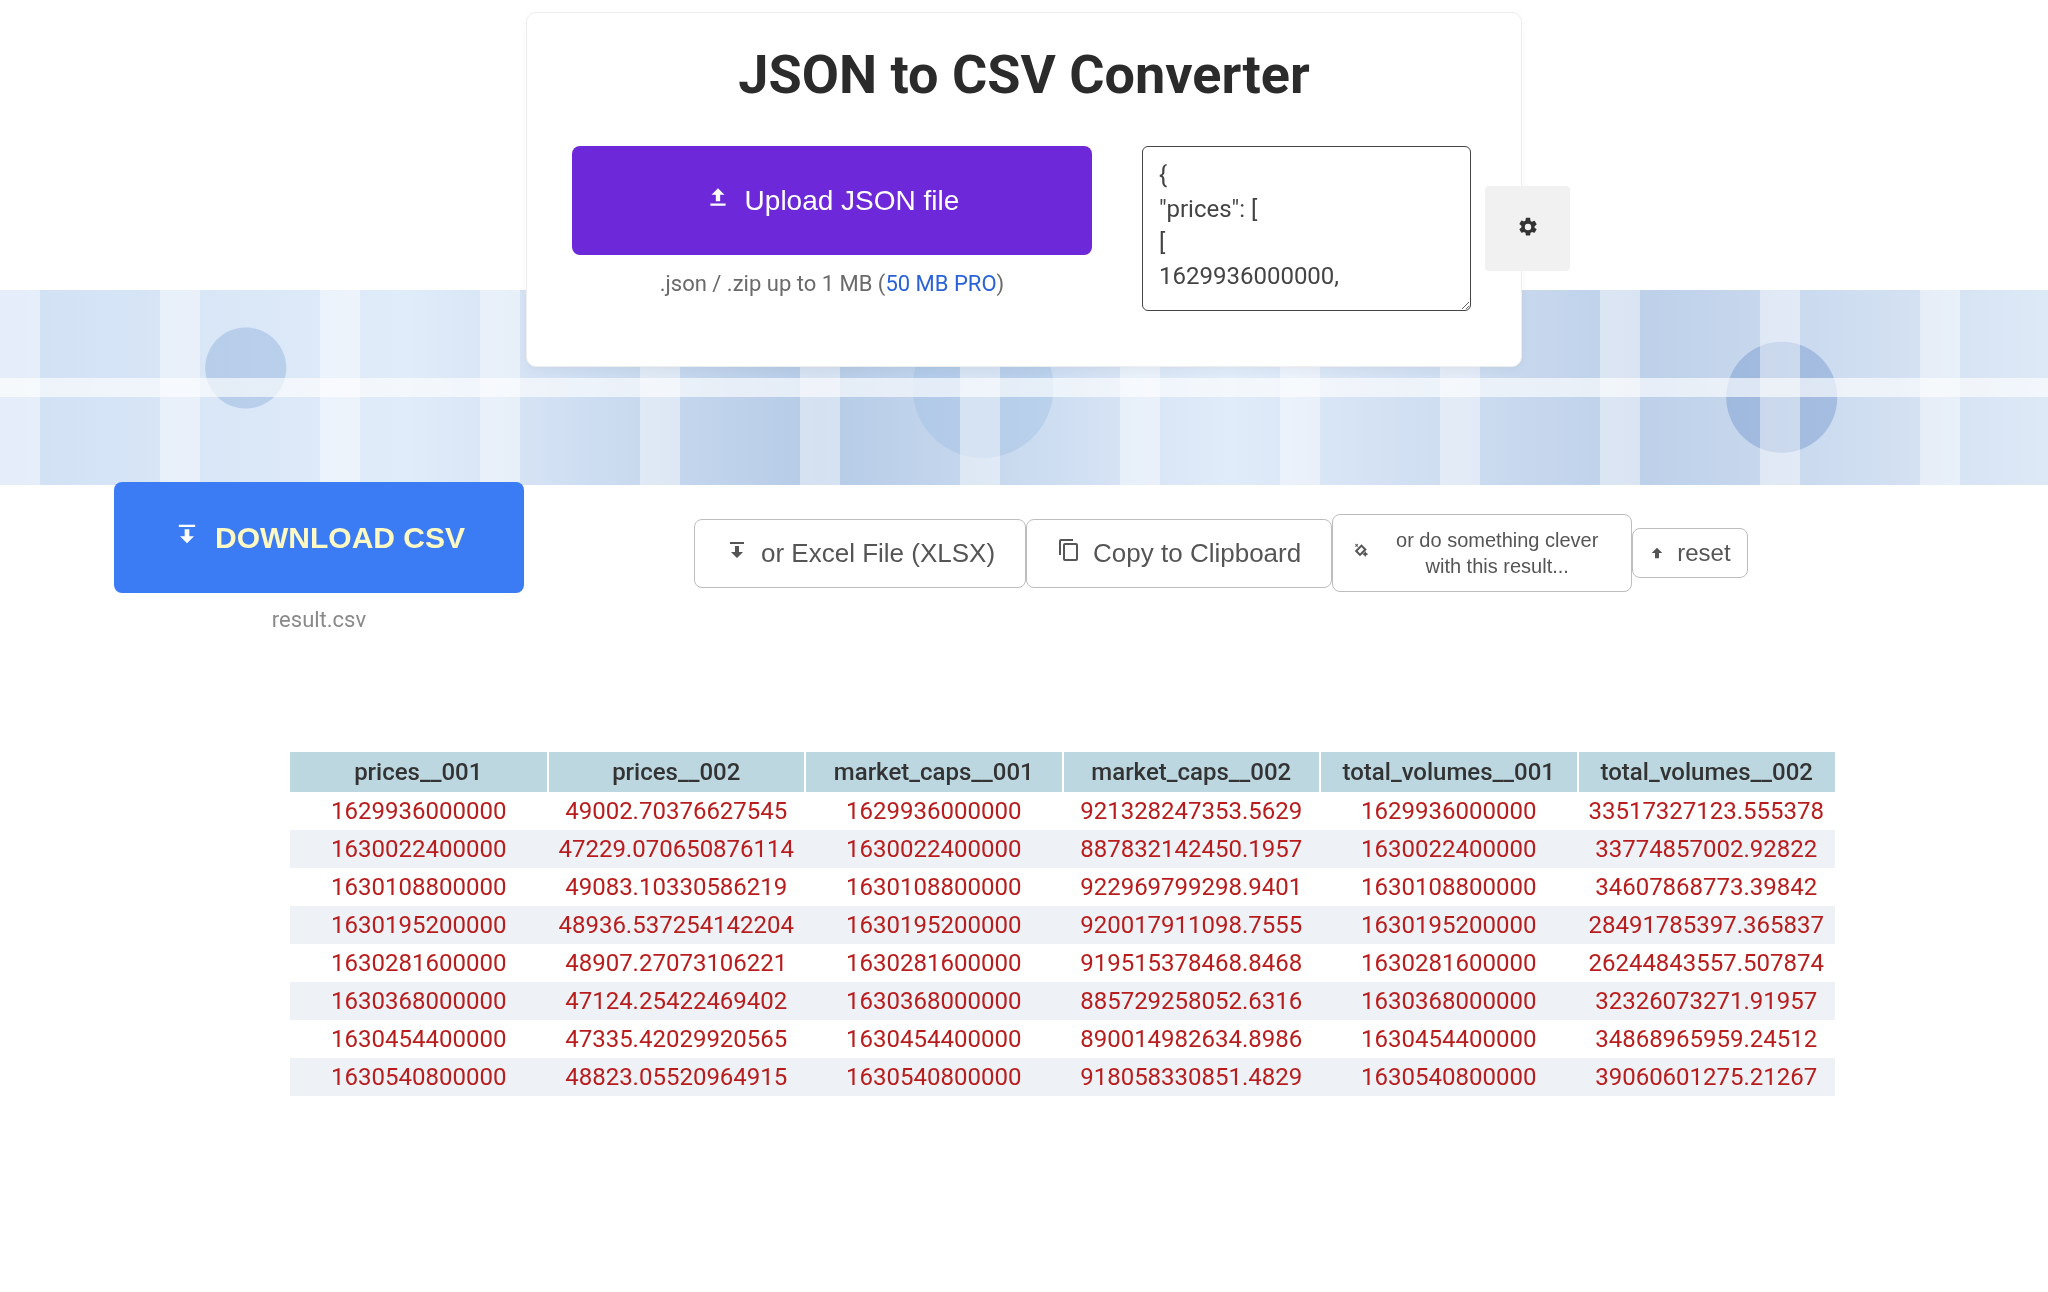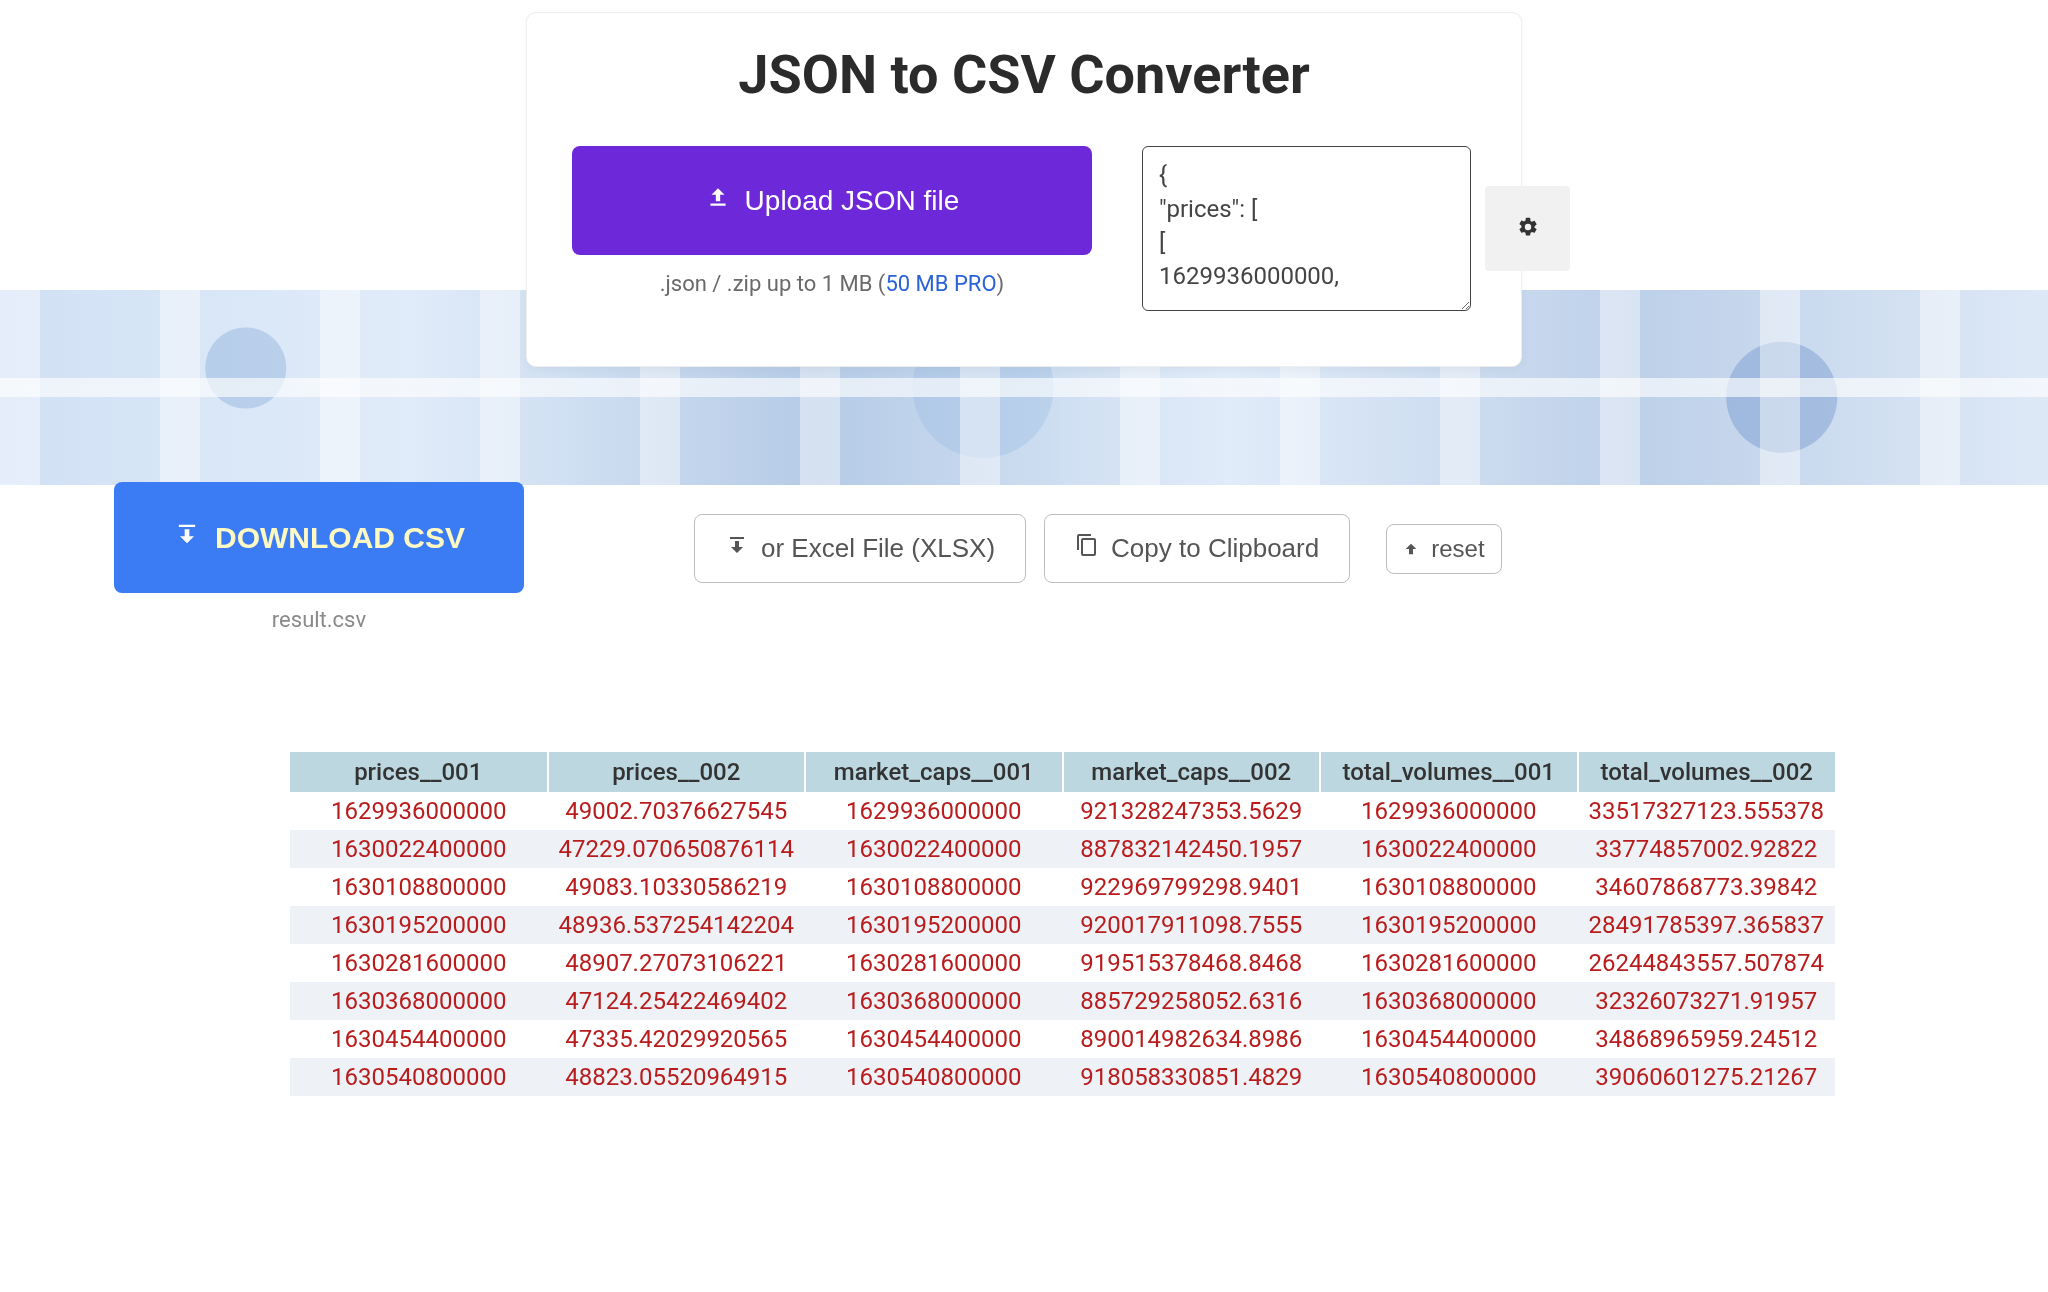--- a/index.html
+++ b/index.html
@@ -133,21 +133,21 @@
     padding: 38px 40px;
     cursor:pointer;
     display:inline-flex;align-items:center;gap:14px;
     width: 100%;
     justify-content:center;
   }
   .filename { margin-top:14px; font-size:22px; color:#8a8a8a; }
 
   .secondary-actions {
     display:flex;
-    gap: 18px;
+    gap: 0;
     align-items:center;
     margin-top: 32px;
     margin-left: 150px;
   }
   .btn-outline {
     background:#fff;
     border: 1.5px solid #bdbdbd;
     border-radius: 8px;
     color:#555;
     font-size: 26px;
@@ -253,20 +253,28 @@
       <span class="icon">
         <svg width="24" height="24" viewBox="0 0 24 24" fill="#555">
             <path d="M16 1H4a2 2 0 0 0-2 2v14h2V3h12V1zm3 4H8a2 2 0 0 0-2 2v14a2 2 0 0 0 2 2h11a2 2 0 0 0 2-2V7a2 2 0 0 0-2-2zm0 16H8V7h11v14z"></path>
           </svg>
       </span>
       <span>Copy to Clipboard</span>
     </button>
 
     <div style="flex:1"></div>
 
+    <button class="btn-outline small" style="width:300px">
+      <span class="icon">
+        <svg width="18" height="18" viewBox="0 0 24 24" fill="#555">
+            <path d="M7.5 5.6 5 7l1.4-2.5L5 2l2.5 1.4L10 2 8.6 4.5 10 7 7.5 5.6zM19 12l1.4 2.5L23 16l-2.6 1.5L19 20l-1.4-2.5L15 16l2.6-1.5L19 12zM14 3l-9 9 7 7 9-9-7-7zm-5.2 9L14 6.8 17.2 10 12 15.2 8.8 12z"></path>
+          </svg>
+      </span>
+      <span>or do something clever with this result...</span>
+    </button>
 
     <button class="btn-outline xsmall">
       <span class="icon">
         <svg width="16" height="16" viewBox="0 0 24 24" fill="#555">
             <path d="M12 4l-8 8h5v8h6v-8h5z"></path>
           </svg>
       </span>
       <span>reset</span>
     </button>
   </div>

